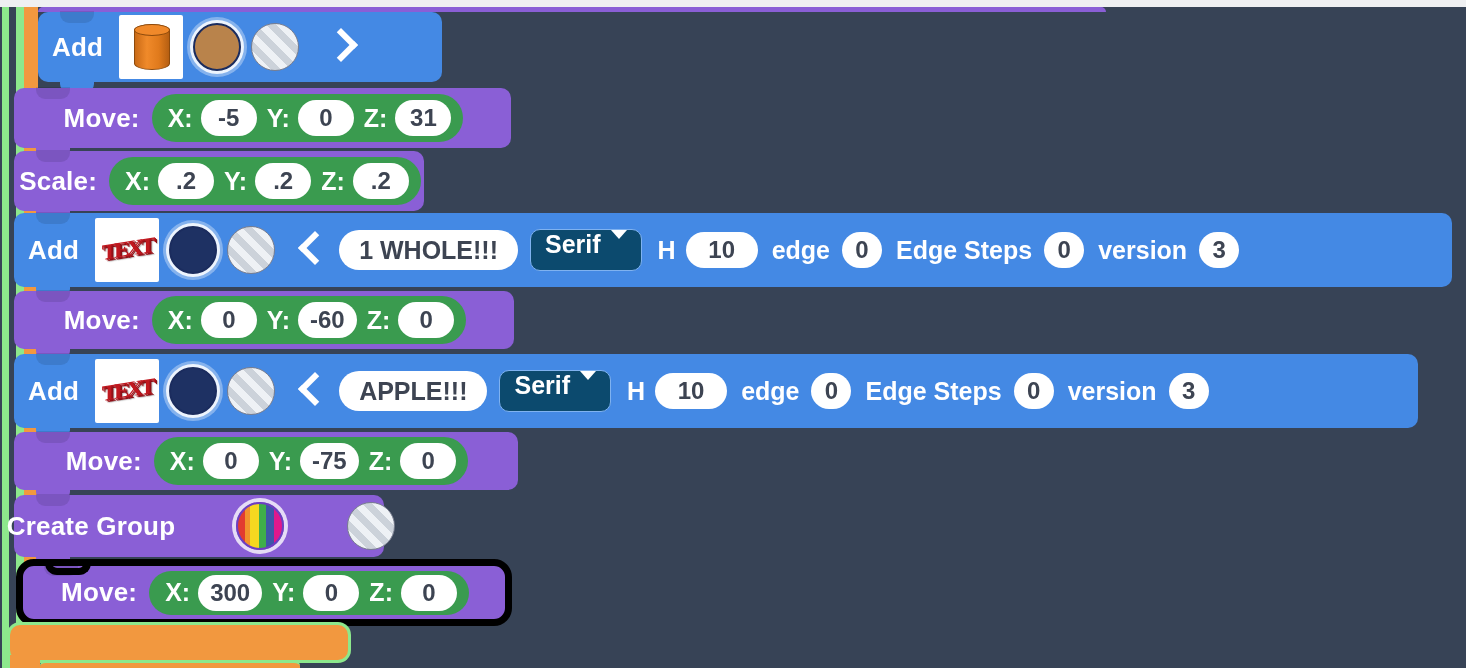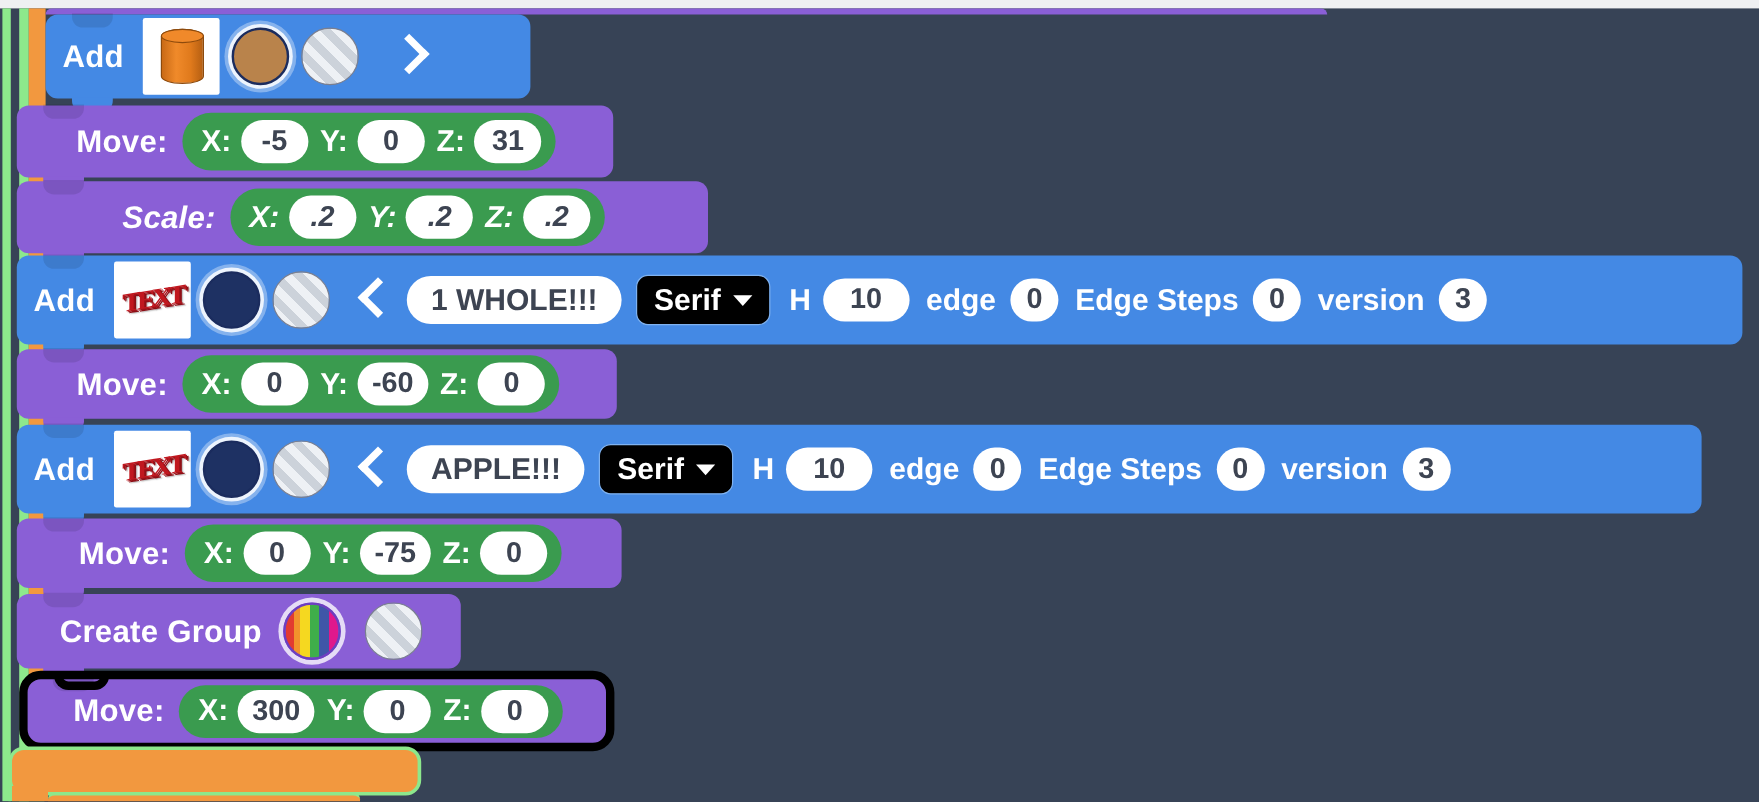--- a/index.html
+++ b/index.html
@@ -200,25 +200,25 @@
     border-radius: 22px;
     height: 40px;
     display: flex; align-items: center; justify-content: center;
     font-size: 25px; font-weight: bold;
     padding: 0 20px;
     margin-right: 12px;
     flex: 0 0 auto;
   }
   
   .dropdown {
-    background: #000000;
+    background: #0c4a6e;
     border: 1px solid #7fb2f0;
     border-radius: 10px;
     height: 40px;
-    display: flex; align-items: center;
+    display: flex; align-items: flex-start;
     padding: 0 14px;
     font-size: 25px; font-weight: bold; color: #fff;
     margin-right: 16px;
     flex: 0 0 auto;
   }
   .caret {
     width: 0; height: 0;
     border-left: 8px solid transparent;
     border-right: 8px solid transparent;
     border-top: 9px solid #fff;
@@ -302,21 +302,21 @@
     <div class="green-group">
       <span class="axis-lbl">X:</span>
       <div class="pill">-5</div>
       <span class="axis-lbl">Y:</span>
       <div class="pill">0</div>
       <span class="axis-lbl">Z:</span>
       <div class="pill">31</div>
     </div>
   </div>
 
-  <div class="block purple" style="left:14px; top:151px; width:576px; height:60px;font-style:italic;">
+  <div class="block purple" style="left:14px; top:151px; width:410px; height:60px;">
     <div class="notch-top"></div>
     <div class="bump-bottom"></div>
     <span class="blk-label">Scale:</span>
     <div class="green-group">
       <span class="axis-lbl">X:</span>
       <div class="pill">.2</div>
       <span class="axis-lbl">Y:</span>
       <div class="pill">.2</div>
       <span class="axis-lbl">Z:</span>
       <div class="pill">.2</div>
@@ -394,21 +394,21 @@
     <div class="green-group">
       <span class="axis-lbl">X:</span>
       <div class="pill">0</div>
       <span class="axis-lbl">Y:</span>
       <div class="pill">-75</div>
       <span class="axis-lbl">Z:</span>
       <div class="pill">0</div>
     </div>
   </div>
 
-  <div class="block purple" style="left:14px; top:495px; width:370px; height:62px;">
+  <div class="block purple" style="left:14px; top:495px; width:370px; height:62px;gap:43px;">
     <div class="notch-top"></div>
     <div class="bump-bottom"></div>
     <span class="blk-label" style="margin-right:18px;">Create Group</span>
     <div class="swatch sw-rainbow selected" style="margin-right:20px;"></div>
     <div class="swatch sw-stripe plain"></div>
   </div>
 
   <div class="block purple" style="left:22px; top:565px; width:484px; height:55px;">
     <div class="notch-top"></div>
     <div class="bump-bottom"></div>

